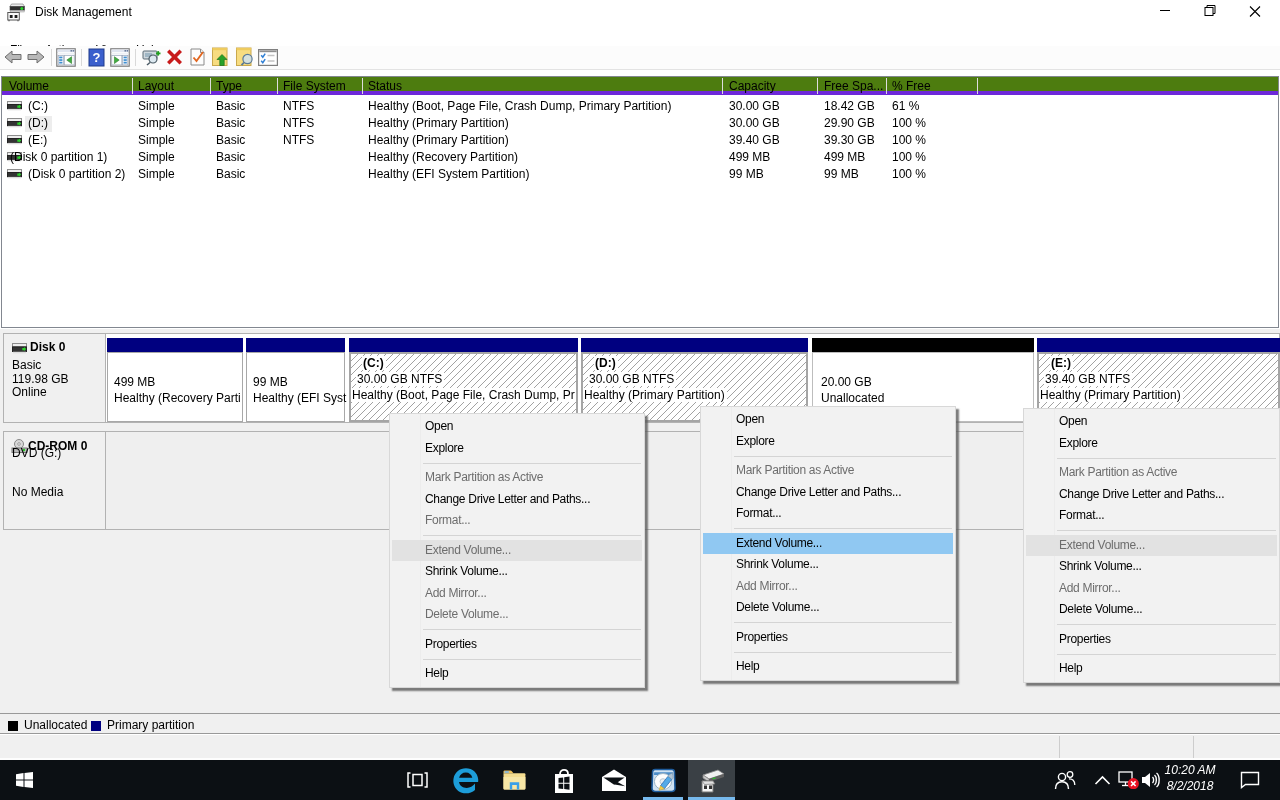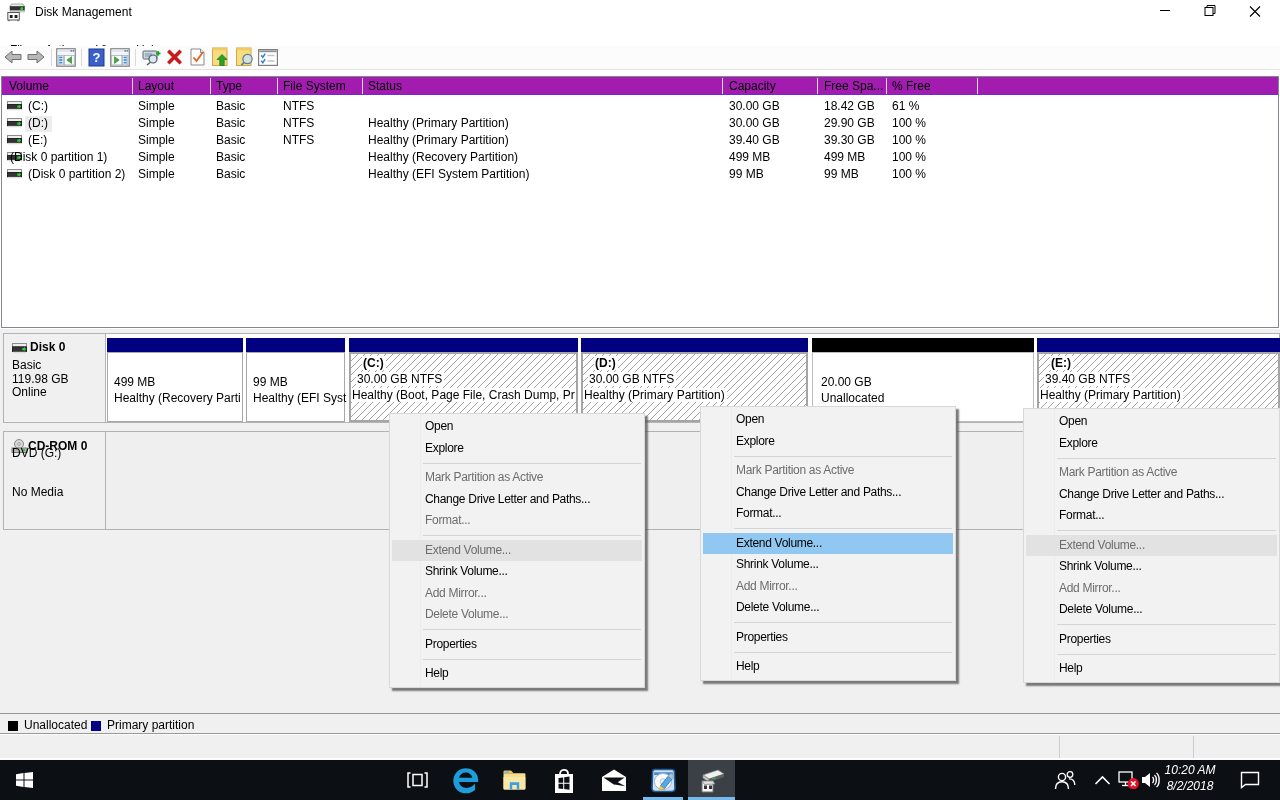--- a/index.html
+++ b/index.html
@@ -15,21 +15,21 @@
 #menubar { position:absolute; left:0; top:23px; width:1070px; height:22px; background:#fff; border-bottom:1px solid #f0f0f0;margin-top:16px; }
 #menubar span { position:absolute; top:4px; font-size:12px; letter-spacing:-0.2px; }
 
 
 #toolbar { position:absolute; left:0; top:46px; width:1280px; height:23px; background:#fcfcfc; }
 #toolbar-line { position:absolute; left:0; top:69px; width:1280px; height:1px; background:#e3e3e3; }
 .tsep { position:absolute; top:3px; width:1px; height:17px; background:#d9d9d9; }
 
 
 #toppane { position:absolute; left:1px; top:76px; width:1278px; height:252px; background:#fff; border:1px solid #828790; }
-#lvheader { position:absolute; left:0; top:0; width:1276px; height:18px; background:#a21caf; border-bottom:1px solid #6d28d9; }
+#lvheader { position:absolute; left:0; top:0; width:1276px; height:18px; background:#4d7c0f; border-bottom:4px solid #6d28d9; }
 #lvheader span { position:absolute; top:2px; font-size:12px; }
 .hsep { position:absolute; top:1px; width:1px; height:16px; background:#ddd; }
 .lvrow { position:absolute; left:0; width:1276px; height:17px; }
 .lvrow span { position:absolute; top:2px; white-space:nowrap; }
 .vicon { position:absolute; left:5px; top:4px; }
 
 
 #botpane { position:absolute; left:0; top:329px; width:1280px; height:384px; background:#f0f0f0; }
 .gcell { position:absolute; background:#f0f0f0; border:1px solid #b2b2b2; }
 .gtext { position:absolute; font-size:12px; line-height:13.5px; }
@@ -209,20 +209,21 @@
     <svg class="vicon" width="15" height="10" viewBox="0 0 15 10">
         <rect x="0.5" y="0.5" width="14" height="3" fill="#ededed" stroke="#8d8d8d"></rect>
         <rect x="0.5" y="3.5" width="14" height="4.2" fill="#333" stroke="#222"></rect>
         <rect x="1" y="7.9" width="13" height="1.4" fill="#dcdcdc"></rect>
         <path d="M10.3 4.5 L12 4.5 L12 3.6 L14.2 5.6 L12 7.6 L12 6.7 L10.3 6.7 Z" fill="#2ad42a"></path>
       </svg>
     <span style="left:26px">(C:)</span>
       <span style="left:136px">Simple</span>
       <span style="left:214px">Basic</span>
       <span style="left:281px">NTFS</span>
+      <span style="left:366px">Healthy (Boot, Page File, Crash Dump, Primary Partition)</span>
       <span style="left:727px">30.00 GB</span>
       <span style="left:822px">18.42 GB</span>
       <span style="left:890px">61 %</span>
   </div>
   <div class="lvrow" style="top:37px">
     <svg class="vicon" width="15" height="10" viewBox="0 0 15 10">
         <rect x="0.5" y="0.5" width="14" height="3" fill="#ededed" stroke="#8d8d8d"></rect>
         <rect x="0.5" y="3.5" width="14" height="4.2" fill="#333" stroke="#222"></rect>
         <rect x="1" y="7.9" width="13" height="1.4" fill="#dcdcdc"></rect>
         <path d="M10.3 4.5 L12 4.5 L12 3.6 L14.2 5.6 L12 7.6 L12 6.7 L10.3 6.7 Z" fill="#2ad42a"></path>

